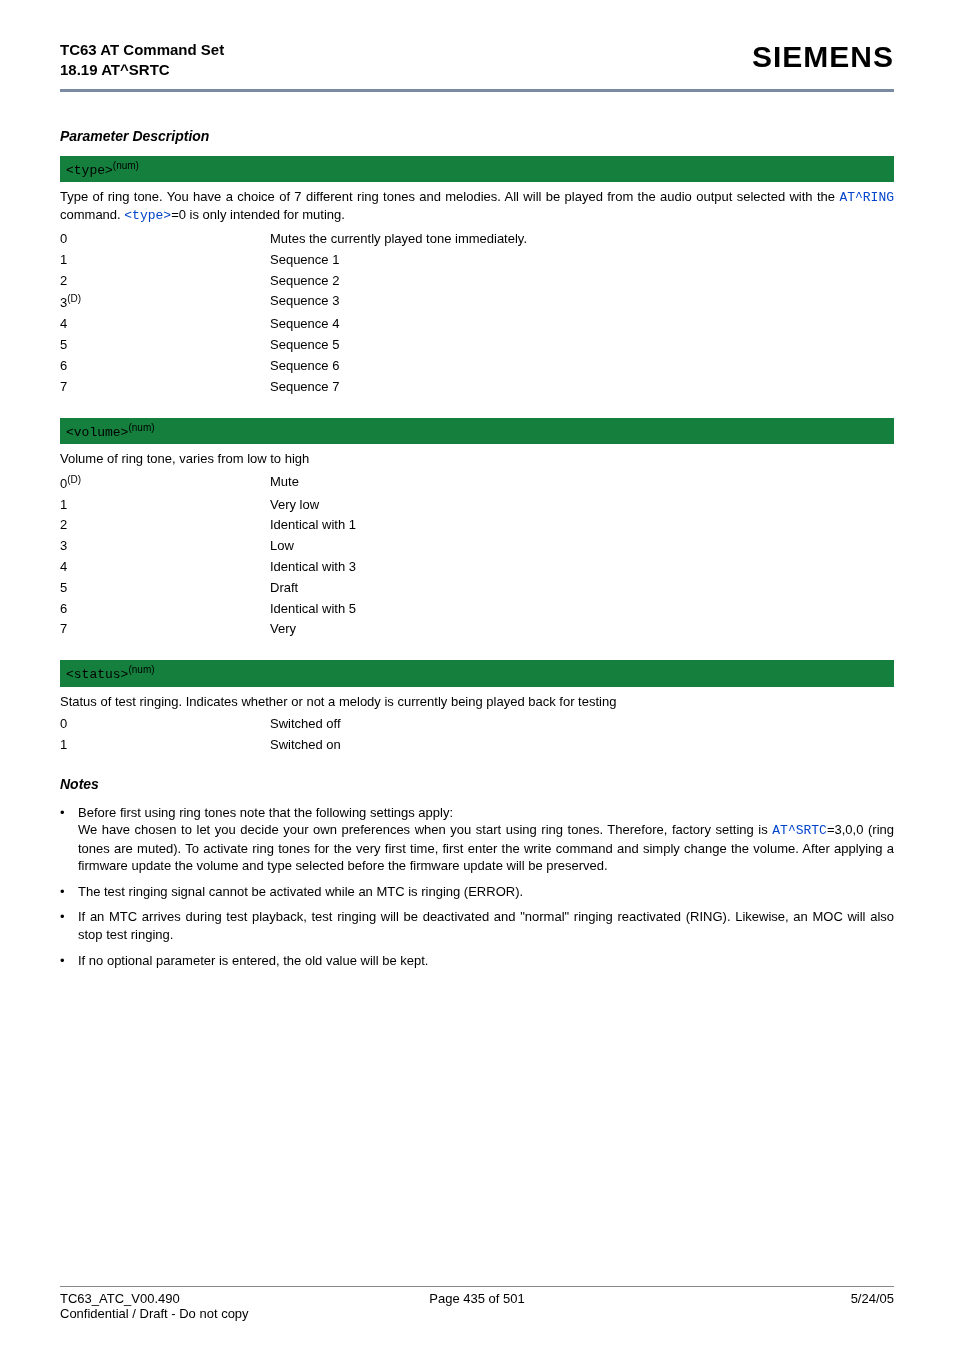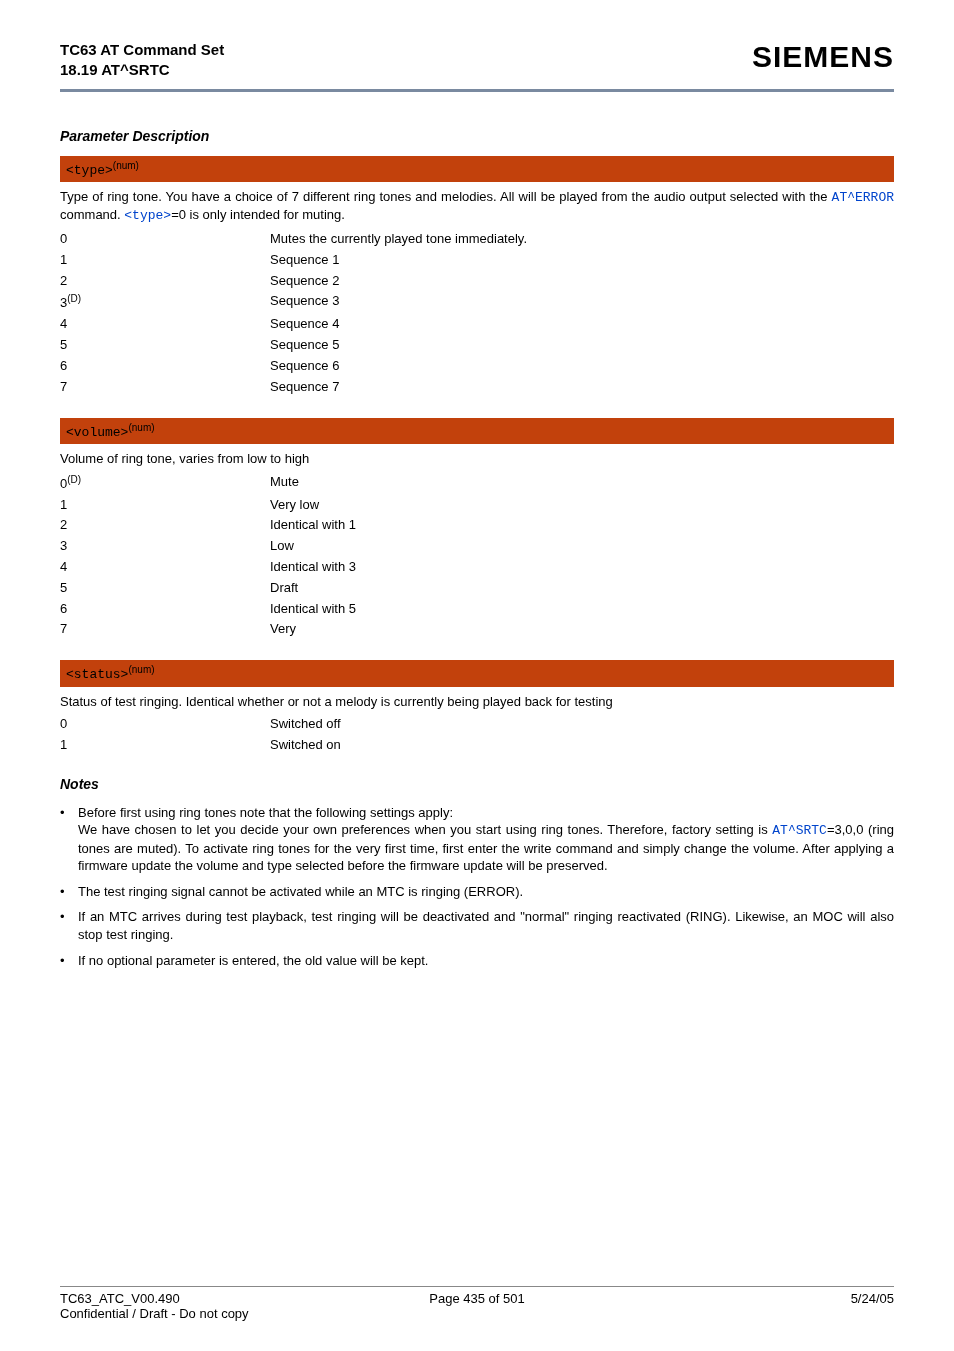--- a/index.html
+++ b/index.html
@@ -6,21 +6,21 @@
   html, body { width: 954px; background: #fff; font-family: Arial, Helvetica, sans-serif; color: #000; }
   .page { width: 954px; min-height: 1351px; padding: 40px 60px 30px 60px; position: relative; }
   .header-row { display: flex; justify-content: space-between; align-items: flex-start; margin-bottom: 8px; }
   .header-left { font-size: 15px; line-height: 1.35; }
   .header-left .doc-title { font-weight: bold; }
   .header-left .section { font-weight: bold; }
   .siemens-logo { font-family: Arial, sans-serif; font-weight: 900; font-size: 30px; letter-spacing: 1px; color: #000; }
   .hr-top { height: 3px; background: #7a8aa0; margin: 6px 0 36px 0; }
   .section-title { font-size: 14px; font-weight: bold; font-style: italic; margin: 10px 0 12px 0; }
   .param-block { margin-bottom: 20px; }
-  .param-head { background: #c2410c; padding: 4px 6px; font-size: 13px; }
+  .param-head { background: #15803d; padding: 4px 6px; font-size: 13px; }
   .param-head .code { font-family: "Courier New", monospace; }
   .param-head sup { font-size: 10px; }
   .param-desc { font-size: 13px; line-height: 1.35; padding: 6px 0 4px 0; text-align: justify; }
   .param-desc .code-link { font-family: "Courier New", monospace; color: #0044cc; }
   .kv-row { display: flex; font-size: 13px; line-height: 1.6; }
   .kv-row .k { width: 210px; flex: 0 0 210px; }
   .kv-row .k sup { font-size: 10px; }
   .kv-row .v { flex: 1; }
   .notes-list { font-size: 13px; line-height: 1.35; }
   .notes-list .note-item { display: flex; margin-bottom: 8px; text-align: justify; }
@@ -47,21 +47,21 @@
   </div>
   <div class="hr-top"></div>
 
   <div class="section-title">Parameter Description</div>
 
   <div class="param-block">
     <div class="param-head">
       <span class="code">&lt;type&gt;</span><sup>(num)</sup>
     </div>
     <div class="param-desc">
-      <span>Type of ring tone. You have a choice of 7 different ring tones and melodies. All will be played from the audio output selected with the </span><span class="code-link">AT^ERROR</span><span> command. </span><span class="code-link">&lt;type&gt;</span><span>=0 is only intended for muting.</span>
+      <span>Type of ring tone. You have a choice of 7 different ring tones and melodies. All will be played from the audio output selected with the </span><span class="code-link">AT^RING</span><span> command. </span><span class="code-link">&lt;type&gt;</span><span>=0 is only intended for muting.</span>
     </div>
     <div>
       <div class="kv-row">
           <div class="k"><span>0</span></div>
           <div class="v">Mutes the currently played tone immediately.</div>
         </div>
       <div class="kv-row">
           <div class="k"><span>1</span></div>
           <div class="v">Sequence 1</div>
         </div>
@@ -130,21 +130,21 @@
           <div class="k"><span>7</span></div>
           <div class="v">Very</div>
         </div>
     </div>
   </div>
 
   <div class="param-block">
     <div class="param-head">
       <span class="code">&lt;status&gt;</span><sup>(num)</sup>
     </div>
-    <div class="param-desc">Status of test ringing. Identical whether or not a melody is currently being played back for testing</div>
+    <div class="param-desc">Status of test ringing. Indicates whether or not a melody is currently being played back for testing</div>
     <div>
       <div class="kv-row">
           <div class="k"><span>0</span></div>
           <div class="v">Switched off</div>
         </div>
       <div class="kv-row">
           <div class="k"><span>1</span></div>
           <div class="v">Switched on</div>
         </div>
     </div>

